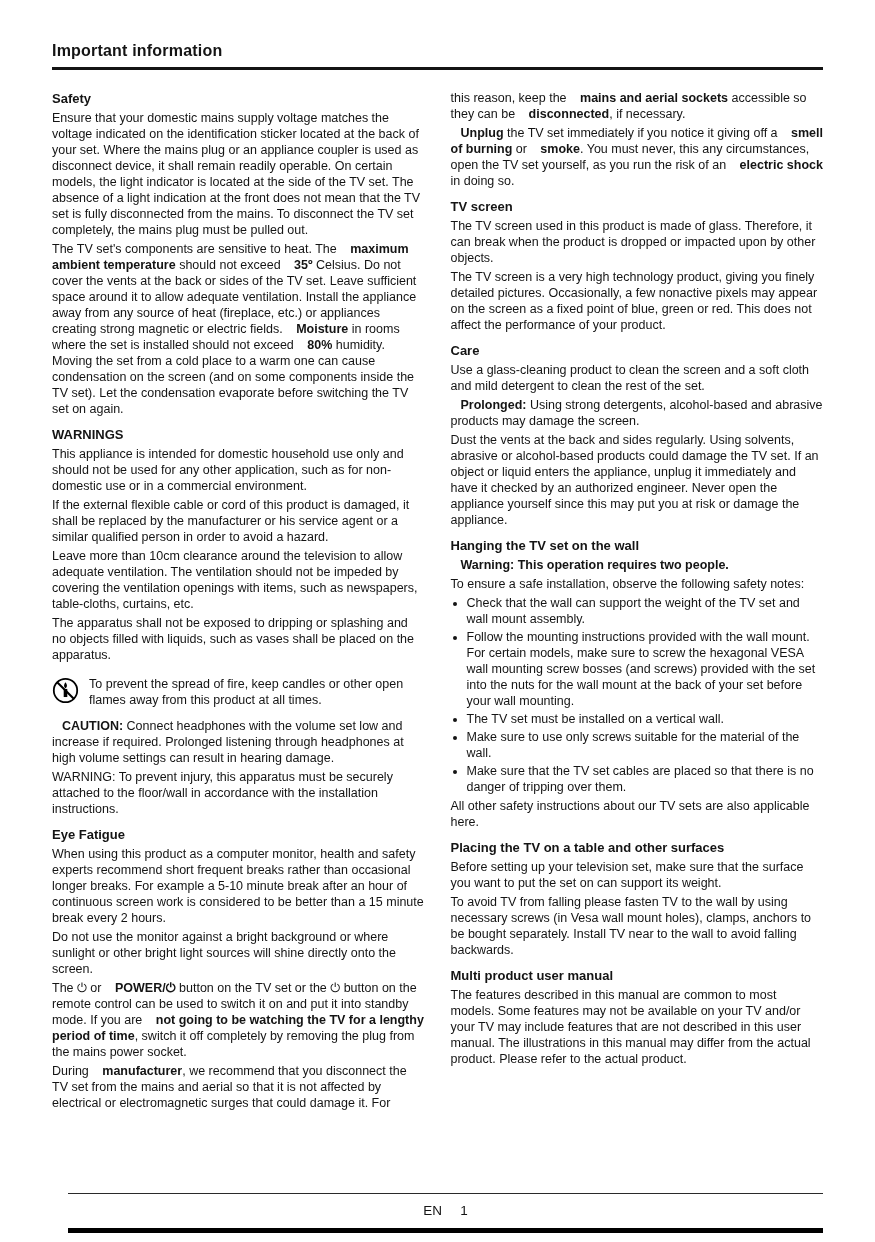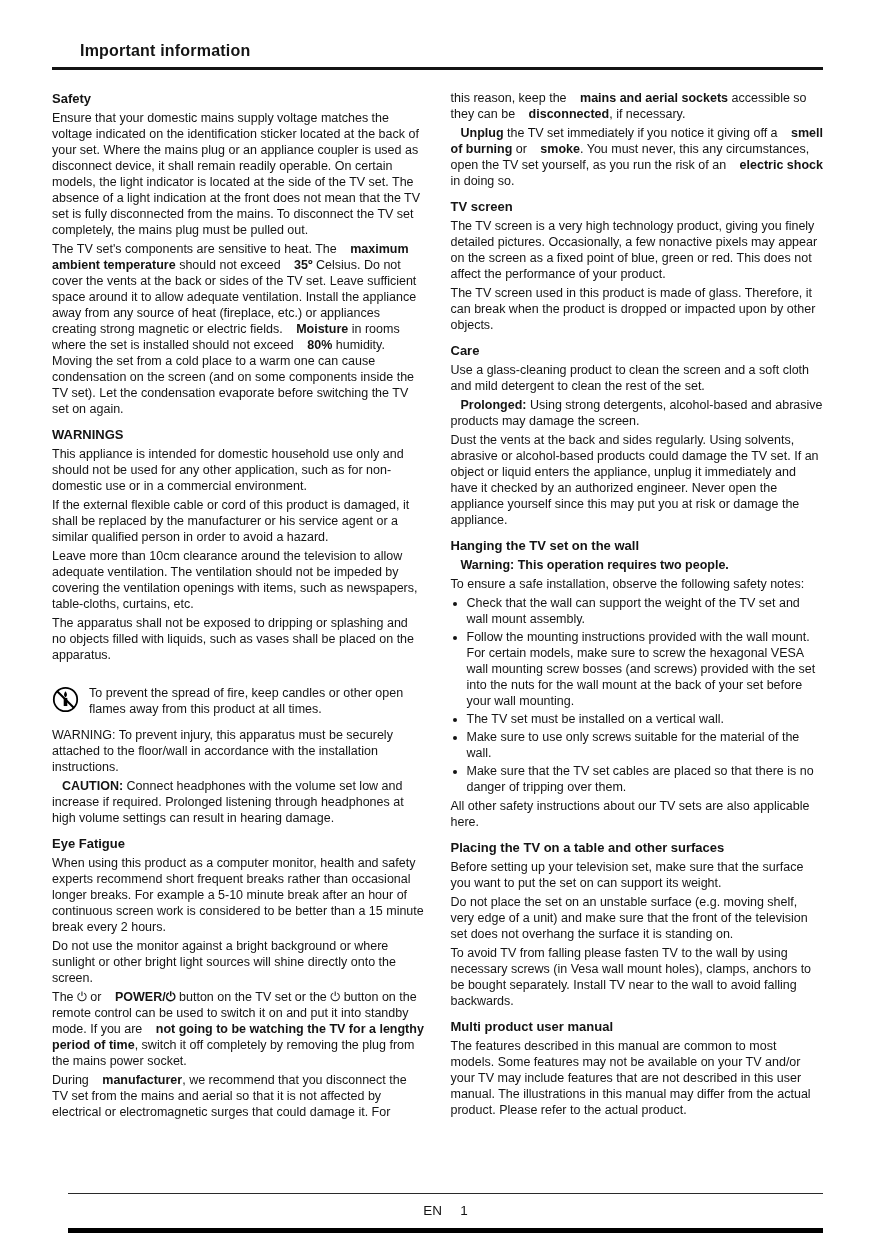--- a/index.html
+++ b/index.html
@@ -4,31 +4,31 @@
 <style>
   * { margin:0; padding:0; box-sizing:border-box; }
   html, body { width:875px; height:1242px; background:#ffffff; }
   body {
     font-family:"Liberation Sans","DejaVu Sans",sans-serif;
     color:#141414;
     position:relative;
     overflow:hidden;
   }
   .page { padding:42px 52px 0 52px; height:100%; position:relative; }
-  .doc-title { font-size:16px; font-weight:bold; letter-spacing:0.2px;margin-left:28px; }
+  .doc-title { font-size:16px; font-weight:bold; letter-spacing:0.2px; }
   .title-rule { border:none; border-top:3px solid #141414; margin-top:7px; }
   .columns { display:flex; gap:26px; margin-top:20px; }
   .col { flex:1 1 0; min-width:0; font-size:12.5px; line-height:16px; text-align:left; }
   .col h3 { font-size:13px; line-height:17px; font-weight:bold; margin:9px 0 3px 0; }
   .col > :first-child { margin-top:0; }
   .col p { margin:0 0 3px 0; }
   .col b { font-weight:bold;padding-left:10px; }
   .col ul { list-style:disc outside; margin:0 0 3px 0; padding-left:16px; }
   .col li { margin:0 0 2px 0; }
-  .icon-para { display:flex; gap:10px; align-items:flex-start; margin:22px 0 7px 0; }
+  .icon-para { display:flex; gap:10px; align-items:flex-start; margin:13px 0 7px 0; }
   .flame-icon { flex:0 0 auto; padding-top:1px; line-height:0; }
   .footer { position:absolute; left:68px; right:52px; bottom:0; }
   .footer-rule { border:none; border-top:1.5px solid #2a2a2a; }
   .footer-text { display:flex; justify-content:center; align-items:baseline; gap:18px;
                  font-size:13.5px; padding:9px 0 10px 0; }
   .footer-bar { height:5px; background:#000; margin-bottom:9px; }
 </style>
 </head>
 <body>
 
@@ -50,52 +50,51 @@
         <p><span>The apparatus shall not be exposed to dripping or splashing and no objects filled with liquids, such as vases shall be placed on the apparatus.</span></p>
         <div class="icon-para">
           <span class="flame-icon"><svg viewBox="0 0 24 24" width="27" height="27" aria-hidden="true">
               <circle cx="12" cy="12" r="10.4" fill="none" stroke="#000" stroke-width="1.6"></circle>
               <path d="M12 4.6 C13.9 7 13.5 8.9 12 9.9 C10.5 8.9 10.1 7 12 4.6 Z" fill="#000"></path>
               <rect x="10.4" y="10.6" width="3.2" height="7.2" fill="#000"></rect>
               <line x1="4.6" y1="4.6" x2="19.4" y2="19.4" stroke="#000" stroke-width="1.8"></line>
             </svg></span>
           <p><span>To prevent the spread of fire, keep candles or other open flames away from this product at all times.</span></p>
         </div>
+        <p><b>CAUTION:</b><span> Connect headphones with the volume set low and increase if required. Prolonged listening through headphones at high volume settings can result in hearing damage.</span></p>
         <p><span>WARNING: To prevent injury, this apparatus must be securely attached to the floor/wall in accordance with the installation instructions.</span></p>
-        <p><b>CAUTION:</b><span> Connect headphones with the volume set low and increase if required. Prolonged listening through headphones at high volume settings can result in hearing damage.</span></p>
         <h3>Eye Fatigue</h3>
         <p><span>When using this product as a computer monitor, health and safety experts recommend short frequent breaks rather than occasional longer breaks. For example a 5-10 minute break after an hour of continuous screen work is considered to be better than a 15 minute break every 2 hours.</span></p>
         <p><span>Do not use the monitor against a bright background or where sunlight or other bright light sources will shine directly onto the screen.</span></p>
         <p><span>The ⏻ or </span><b>POWER/⏻</b><span> button on the TV set or the ⏻ button on the remote control can be used to switch it on and put it into standby mode. If you are </span><b>not going to be watching the TV for a lengthy period of time</b><span>, switch it off completely by removing the plug from the mains power socket.</span></p>
         <p><span>During </span><b>manufacturer</b><span>, we recommend that you disconnect the TV set from the mains and aerial so that it is not affected by electrical or electromagnetic surges that could damage it. For</span></p>
       </div>
     <div class="col" id="col-right">
         <p><span>this reason, keep the </span><b>mains and aerial sockets</b><span> accessible so they can be </span><b>disconnected</b><span>, if necessary.</span></p>
         <p><b>Unplug</b><span> the TV set immediately if you notice it giving off a </span><b>smell of burning</b><span> or </span><b>smoke</b><span>. You must never, this any circumstances, open the TV set yourself, as you run the risk of an </span><b>electric shock</b><span> in doing so.</span></p>
         <h3>TV screen</h3>
+        <p><span>The TV screen used in this product is made of glass. Therefore, it can break when the product is dropped or impacted upon by other objects.</span></p>
         <p><span>The TV screen is a very high technology product, giving you finely detailed pictures. Occasionally, a few nonactive pixels may appear on the screen as a fixed point of blue, green or red. This does not affect the performance of your product.</span></p>
-        <p><span>The TV screen used in this product is made of glass. Therefore, it can break when the product is dropped or impacted upon by other objects.</span></p>
         <h3>Care</h3>
         <p><span>Use a glass-cleaning product to clean the screen and a soft cloth and mild detergent to clean the rest of the set.</span></p>
         <p><b>Prolonged:</b><span> Using strong detergents, alcohol-based and abrasive products may damage the screen.</span></p>
         <p><span>Dust the vents at the back and sides regularly. Using solvents, abrasive or alcohol-based products could damage the TV set. If an object or liquid enters the appliance, unplug it immediately and have it checked by an authorized engineer. Never open the appliance yourself since this may put you at risk or damage the appliance.</span></p>
         <h3>Hanging the TV set on the wall</h3>
         <p><b>Warning: This operation requires two people.</b></p>
         <p><span>To ensure a safe installation, observe the following safety notes:</span></p>
         <ul>
           <li>Check that the wall can support the weight of the TV set and wall mount assembly.</li>
           <li>Follow the mounting instructions provided with the wall mount. For certain models, make sure to screw the hexagonal VESA wall mounting screw bosses (and screws) provided with the set into the nuts for the wall mount at the back of your set before your wall mounting.</li>
           <li>The TV set must be installed on a vertical wall.</li>
           <li>Make sure to use only screws suitable for the material of the wall.</li>
           <li>Make sure that the TV set cables are placed so that there is no danger of tripping over them.</li>
         </ul>
         <p><span>All other safety instructions about our TV sets are also applicable here.</span></p>
         <h3>Placing the TV on a table and other surfaces</h3>
         <p><span>Before setting up your television set, make sure that the surface you want to put the set on can support its weight.</span></p>
-        <p><span>Do not place the set on an unstable surface (e.g. moving shelf, very edge of a unit) and make sure that the front of the television set does not overhang the surface it is standing on.</span></p>
         <p><span>To avoid TV from falling please fasten TV to the wall by using necessary screws (in Vesa wall mount holes), clamps, anchors to be bought separately. Install TV near to the wall to avoid falling backwards.</span></p>
         <h3>Multi product user manual</h3>
         <p><span>The features described in this manual are common to most models. Some features may not be available on your TV and/or your TV may include features that are not described in this user manual. The illustrations in this manual may differ from the actual product. Please refer to the actual product.</span></p>
       </div>
   </div>
 
   <footer class="footer">
     <div class="footer-rule"></div>
     <div class="footer-text">
       <span>EN</span>

